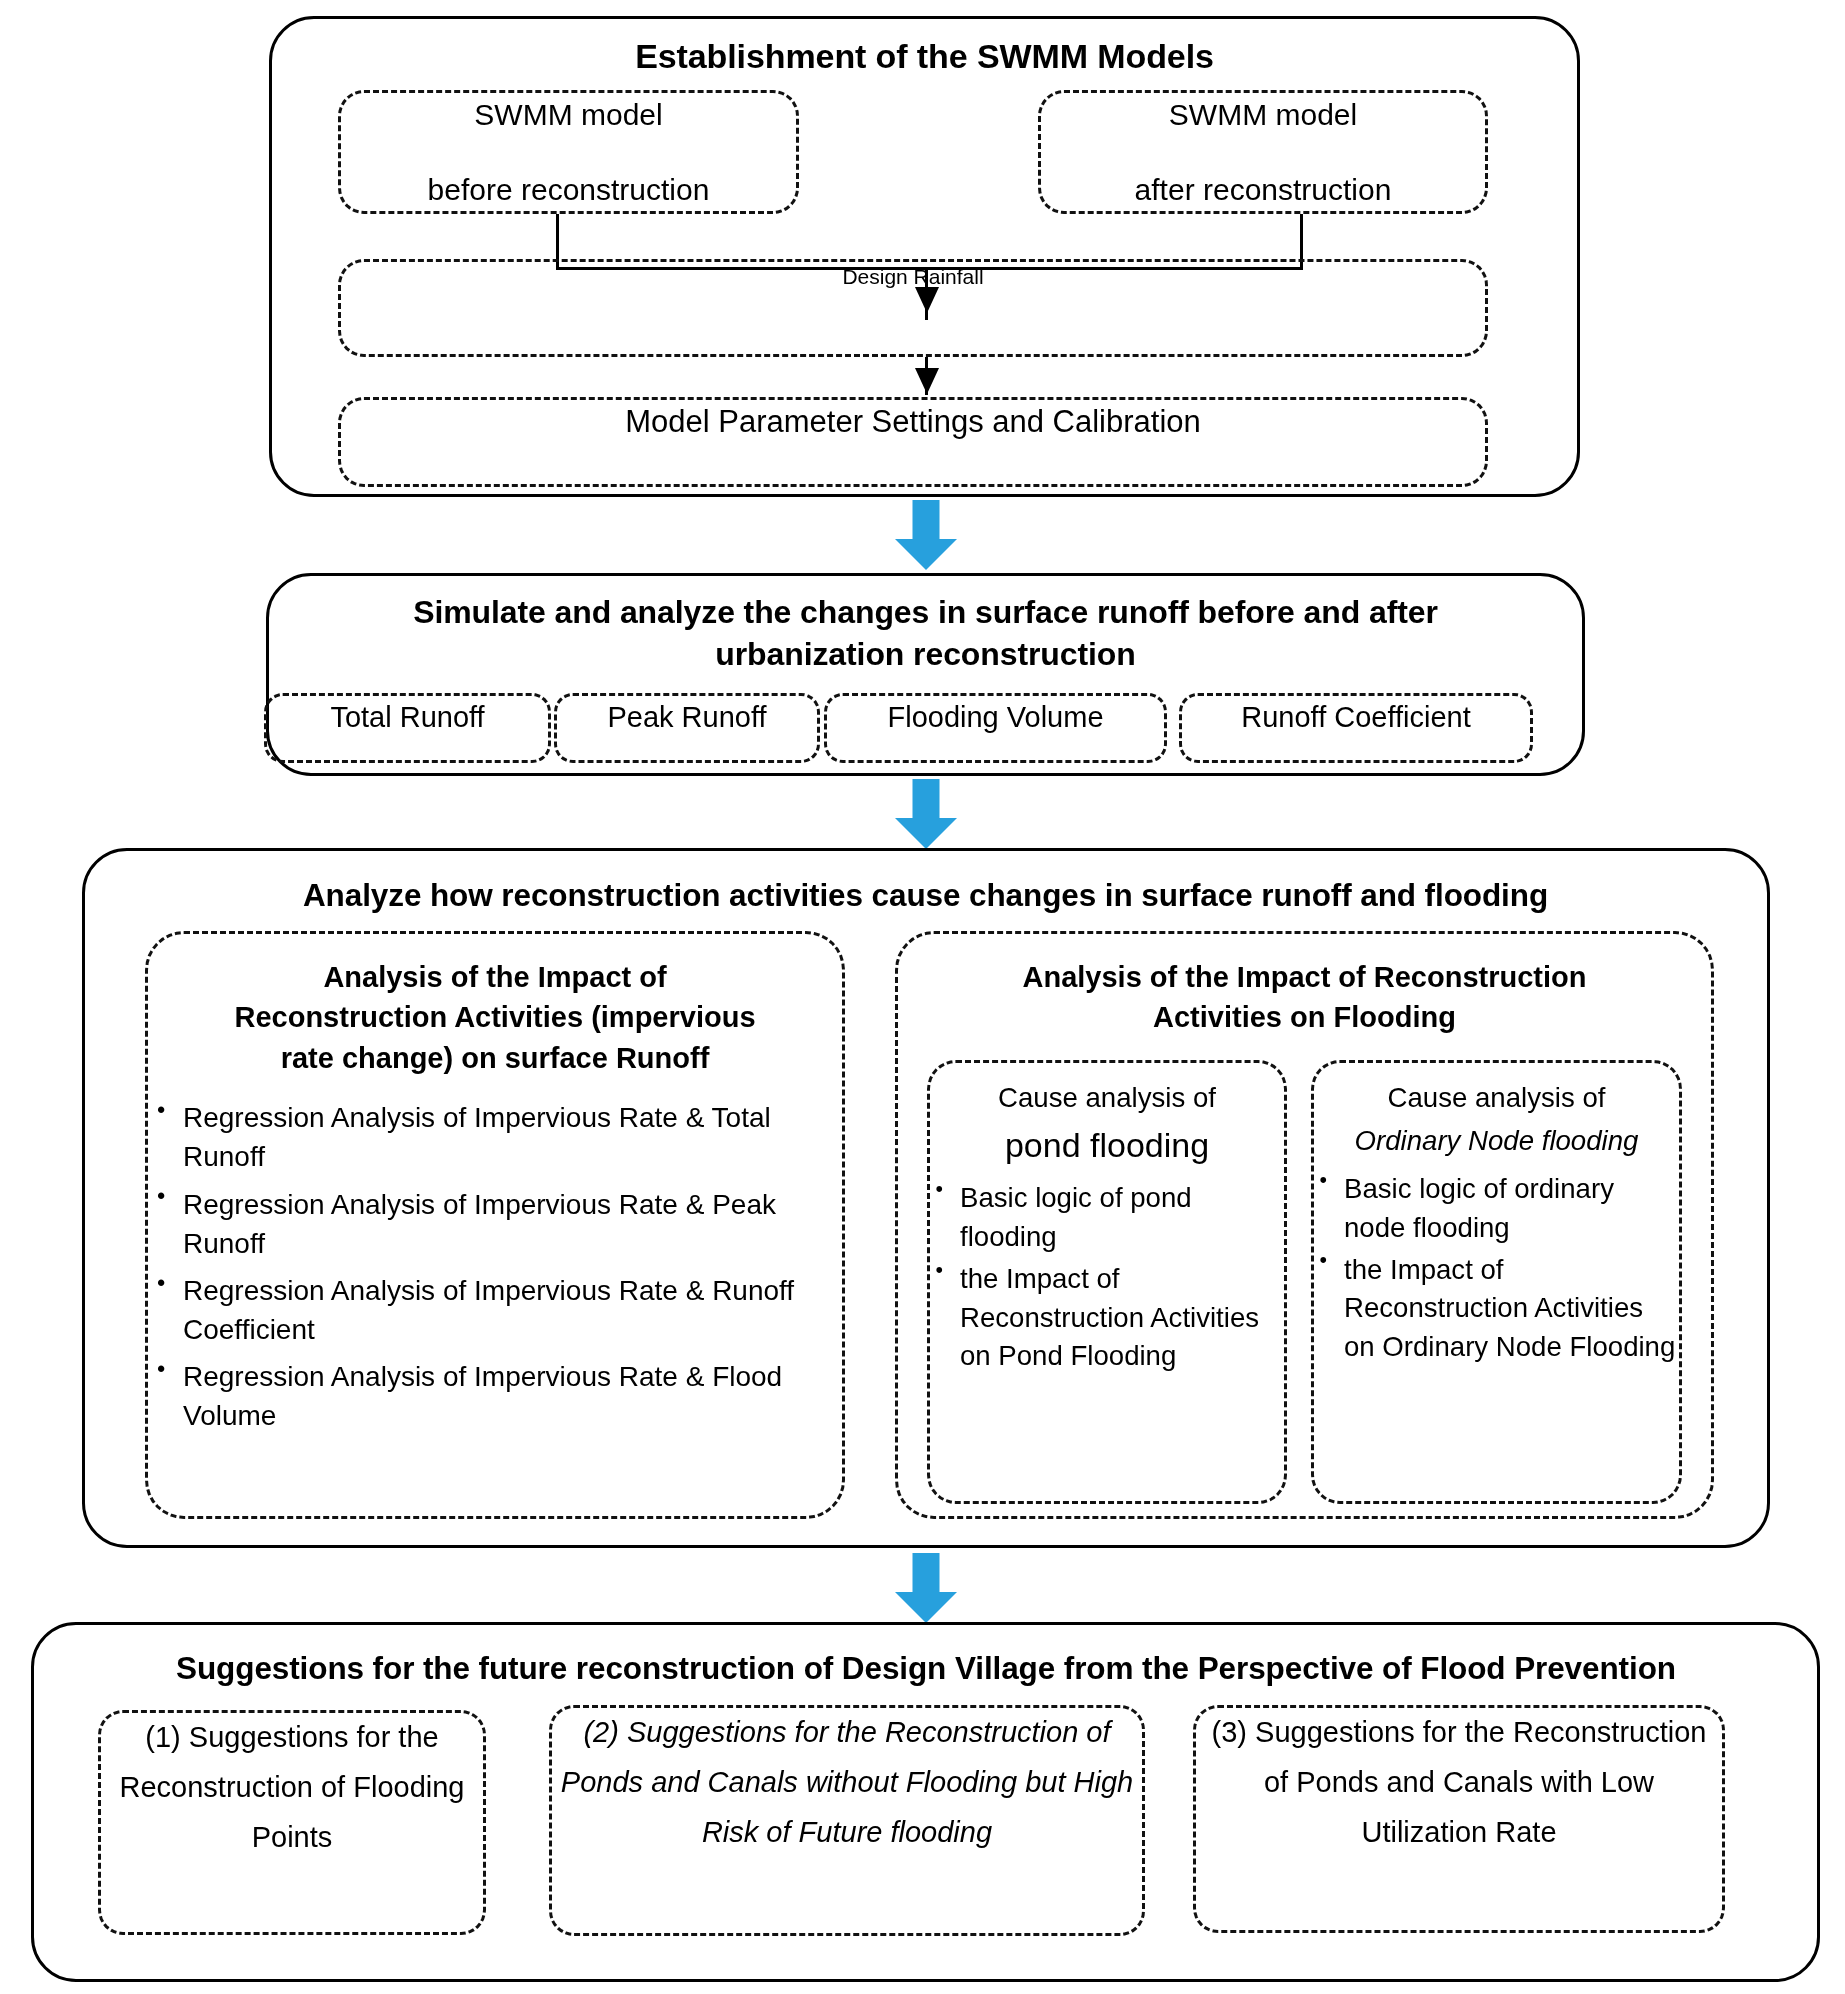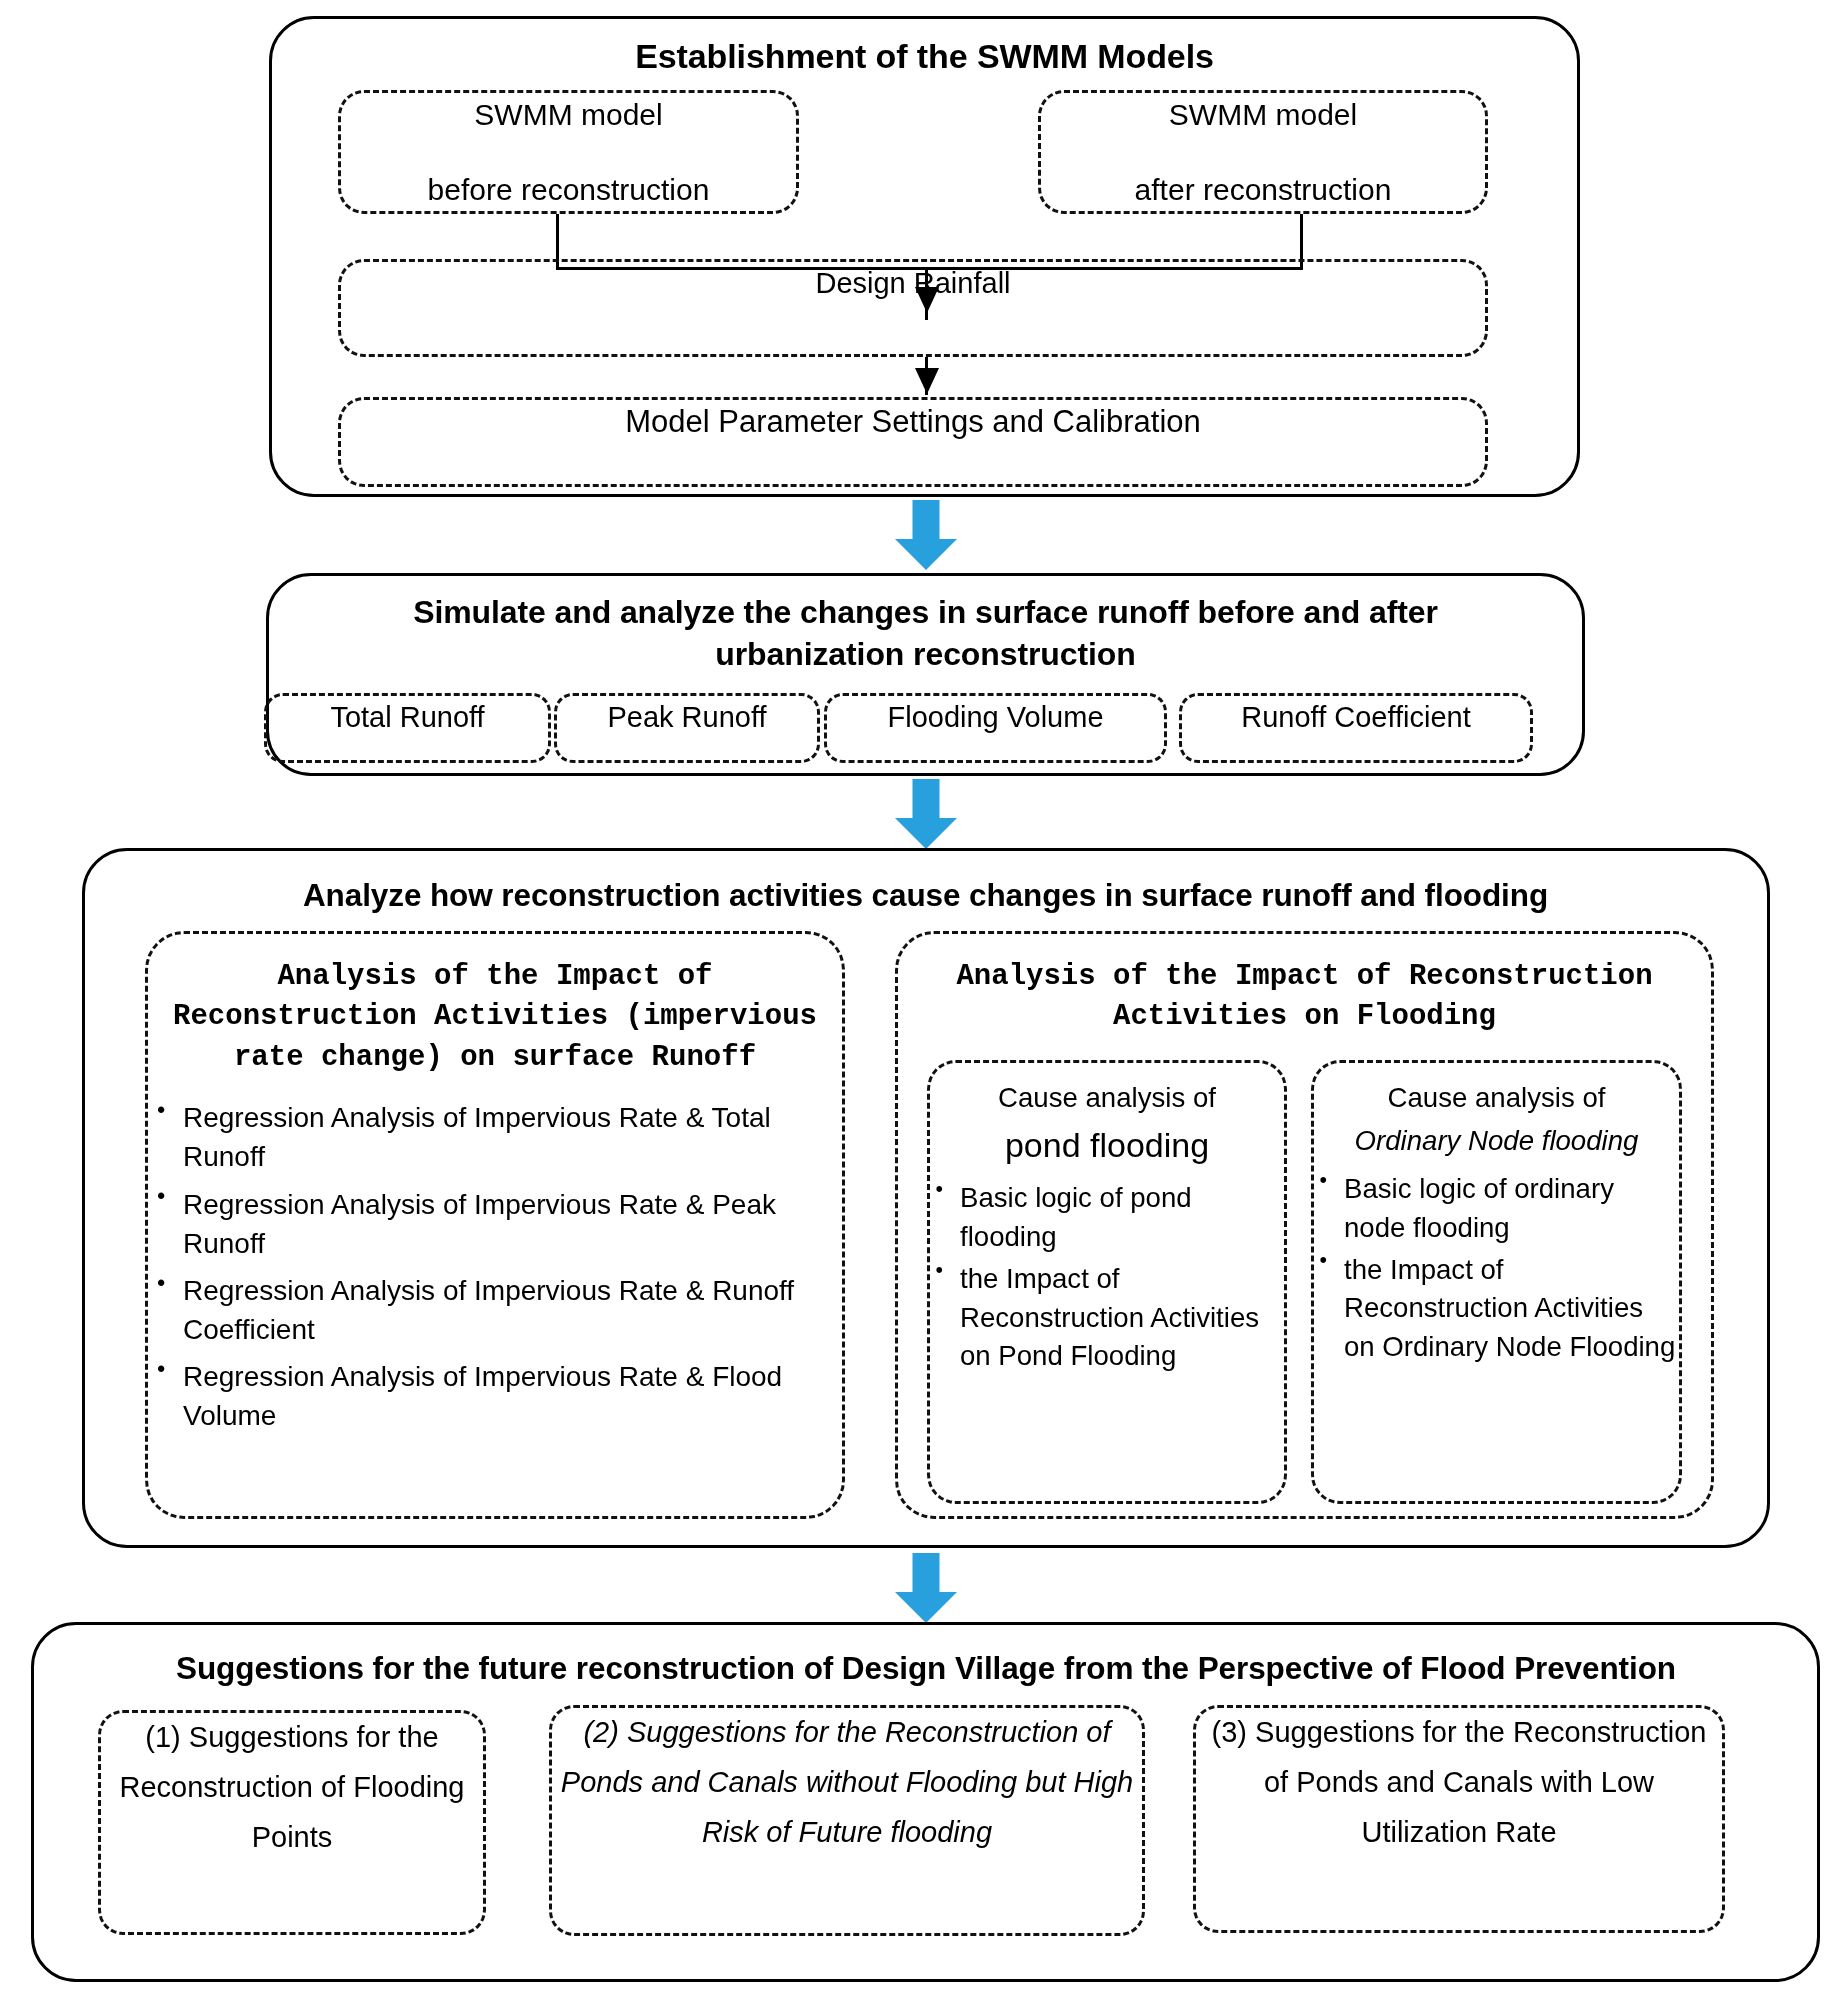--- a/index.html
+++ b/index.html
@@ -60,21 +60,20 @@
     padding: 0 7.9px;
     box-sizing: border-box;
   }
 
   .sub-title-bold {
     font-weight: bold;
     text-align: center;
     line-height: 1.40;
     width: 100%;
     box-sizing: border-box;
-    font-family: Liberation Mono, monospace;
   }
 
   
   ul.bullets {
     list-style: none;
     margin: 0;
     padding: 0;
     width: 100%;
     box-sizing: border-box;
   }
@@ -164,21 +163,21 @@
   </div>
 
   <div class="vline" style="left:556px;  top:214px; height:55px;"></div>
   <div class="vline" style="left:1300px; top:214px; height:55px;"></div>
   <div class="hline" style="left:556px;  top:267px; width:747px;"></div>
   <div class="vline" style="left:925px; top:267px; height:53px;"></div>
 
   <div class="arrow-black" style="left:915px; top:287px;"></div>
 
   <div class="dashed" style="left:338px; top:259px; width:1150px; height:98px;">
-    <div class="ctr-text" style="font-size:29px;">Design Rainfall</div>
+    <div class="ctr-text" style="font-size:21px;">Design Rainfall</div>
   </div>
 
   <div class="vline" style="left:925px; top:357px; height:38px;"></div>
   <div class="arrow-black" style="left:915px; top:368px;"></div>
 
   <div class="dashed" style="left:338px; top:397px; width:1150px; height:90px;">
     <div class="ctr-text" style="font-size:31px;">Model Parameter Settings and Calibration</div>
   </div>
 
   <div class="blue-arrow" style="left:895px; top:500px; width:62px; height:69px;">

